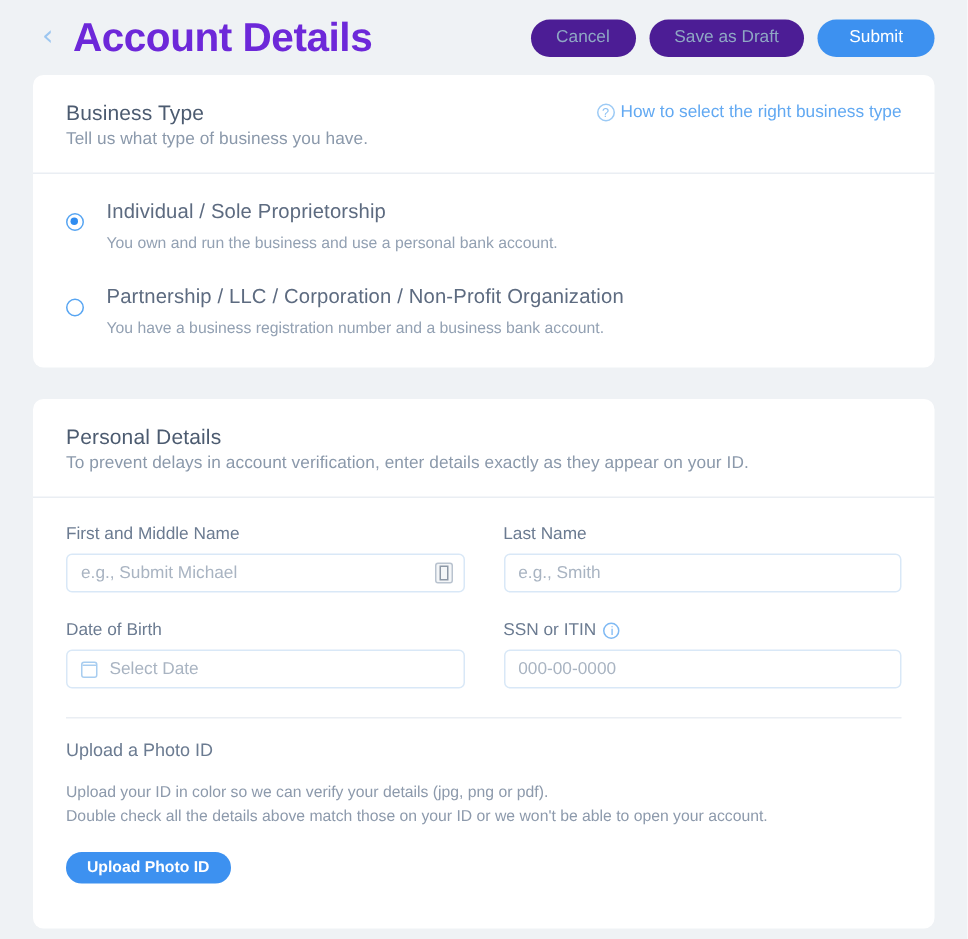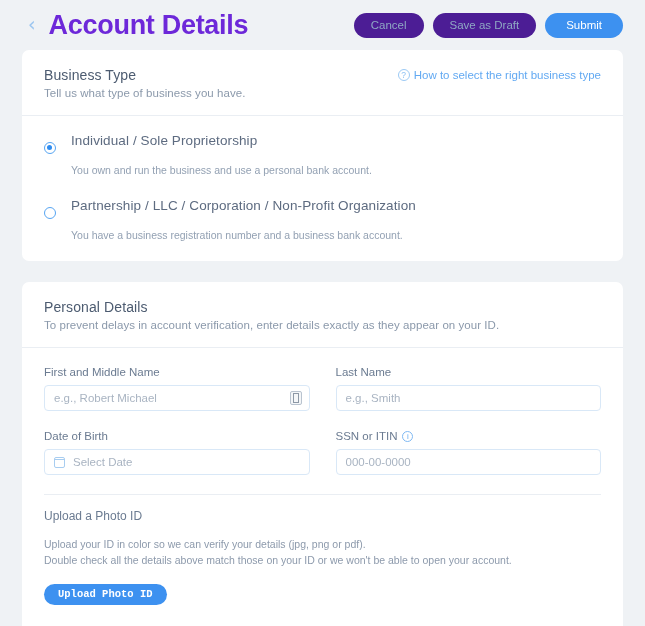--- a/index.html
+++ b/index.html
@@ -149,21 +149,21 @@
     background: #2f8cf0;
   }
   .radio-label {
     font-size: 13.5px;
     color: #5d6b80;
     letter-spacing: 0.1px;
   }
   .radio-desc {
     font-size: 10.5px;
     color: #93a1b3;
-    margin-top: 16px;
+    margin-top: 8px;
   }
 
   
   .form-body { padding: 18px 22px 0 22px; }
   .field-row {
     display: flex;
     gap: 26px;
     margin-bottom: 19px;
   }
   .field { flex: 1 1 0; min-width: 0; }
@@ -251,21 +251,21 @@
     margin-top: 15px;
     background: #3d91f0;
     color: #fff;
     font-size: 10.5px;
     font-weight: bold;
     border: none;
     border-radius: 11px;
     height: 21px;
     padding: 0 14px;
     cursor: pointer;
-    font-family: Liberation Mono, monospace;
+    font-family: Liberation Sans, sans-serif;
   }
 </style>
 </head>
 <body>
 
 <div class="header">
   <span class="back-chevron">‹</span>
   <div class="page-title">Account Details</div>
   <div class="header-actions">
     <button class="btn btn-ghost">Cancel</button>
@@ -315,21 +315,21 @@
     </div>
   </div>
   <div class="divider"></div>
 
   <div class="form-body">
 
     <div class="field-row">
       <div class="field">
         <div class="field-label">First and Middle Name</div>
         <div class="input">
-          <span class="ph">e.g., Robert Michael</span>
+          <span class="ph">e.g., Submit Michael</span>
           <span class="field-badge"></span>
         </div>
       </div>
       <div class="field">
         <div class="field-label">Last Name</div>
         <div class="input">
           <span class="ph">e.g., Smith</span>
         </div>
       </div>
     </div>

